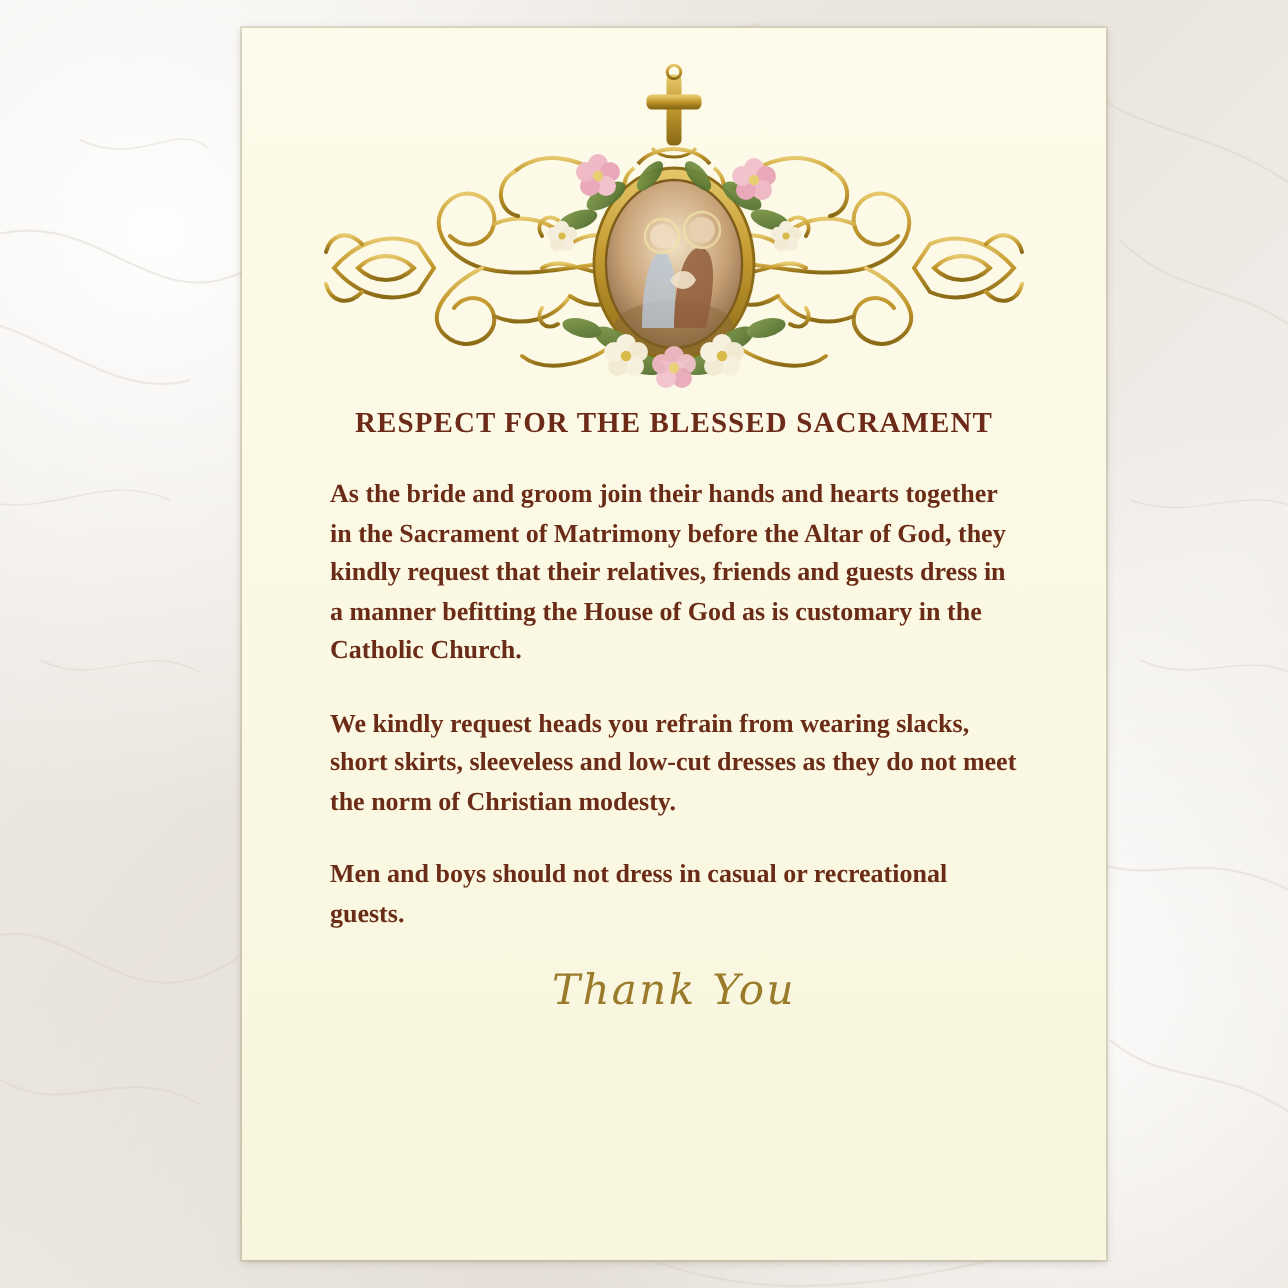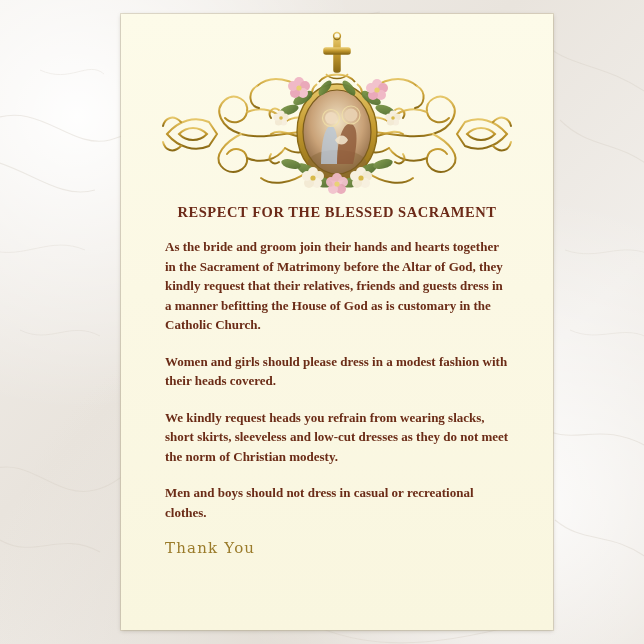--- a/index.html
+++ b/index.html
@@ -67,24 +67,25 @@
   }
   p.para {
     color: #6b2c17;
     font-size: 13px;
     line-height: 19.5px;
     margin: 0 0 17px 0;
     font-family: "Liberation Serif", serif;
     font-weight: bold;
   }
   .thankyou {
-    text-align: left;
+    text-align: center;
     margin-top: 14px;
     color: #9a7b2a;
-    font-size: 15px;
+    font-size: 21px;
+    font-style: italic;
     font-family: "DejaVu Serif", serif;
     letter-spacing: 1.2px;
   }
 </style>
 </head>
 <body>
 
 <div class="backdrop">
   <svg class="veins" width="644" height="644" viewBox="0 0 644 644">
     <g stroke="#d7d0c6" fill="none" stroke-width="1.1" opacity="0.8">
@@ -283,19 +284,18 @@
               <circle cx="0" cy="0" r="1.8" fill="#d8b94a"></circle>
           </g>
         </g>
       </g>
     </svg>
   </div>
 
   <div class="body">
     <div class="heading">RESPECT FOR THE BLESSED SACRAMENT</div>
     <p class="para">As the bride and groom join their hands and hearts together in the Sacrament of Matrimony before the Altar of God, they kindly request that their relatives, friends and guests dress in a manner befitting the House of God as is customary in the Catholic Church.</p>
-    <p class="para">Women and girls should please dress in a modest fashion with their heads covered.</p>
     <p class="para">We kindly request heads you refrain from wearing slacks, short skirts, sleeveless and low-cut dresses as they do not meet the norm of Christian modesty.</p>
-    <p class="para">Men and boys should not dress in casual or recreational clothes.</p>
+    <p class="para">Men and boys should not dress in casual or recreational guests.</p>
     <div class="thankyou">Thank You</div>
   </div>
 
 </div>
 
 </body></html>

